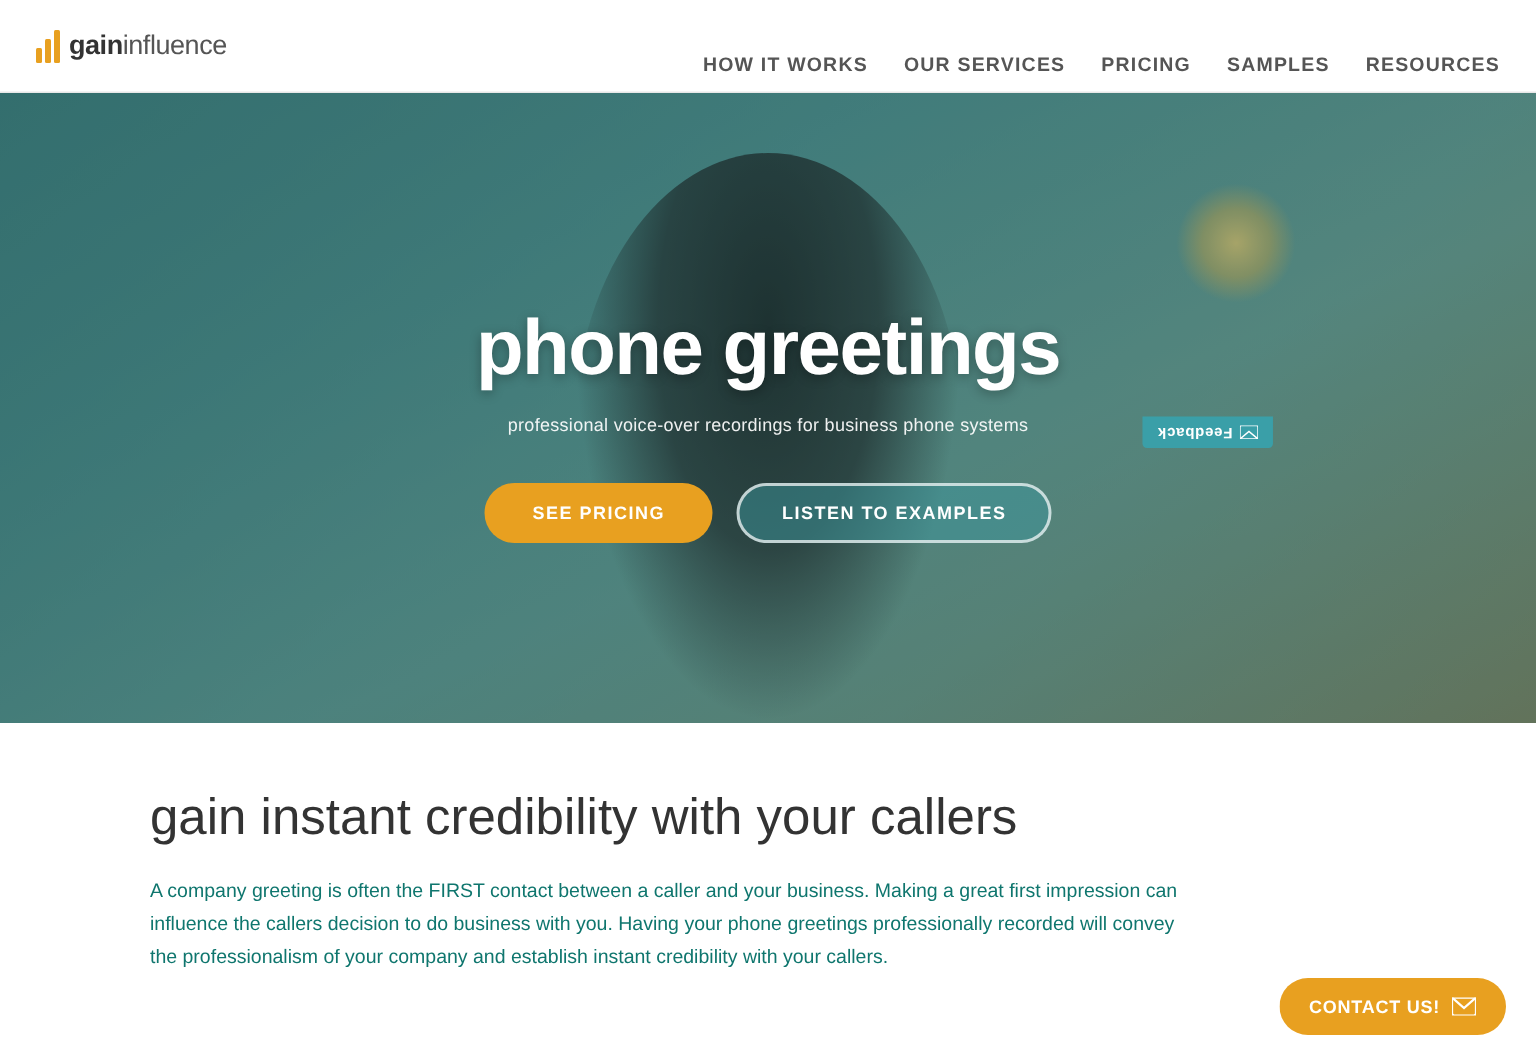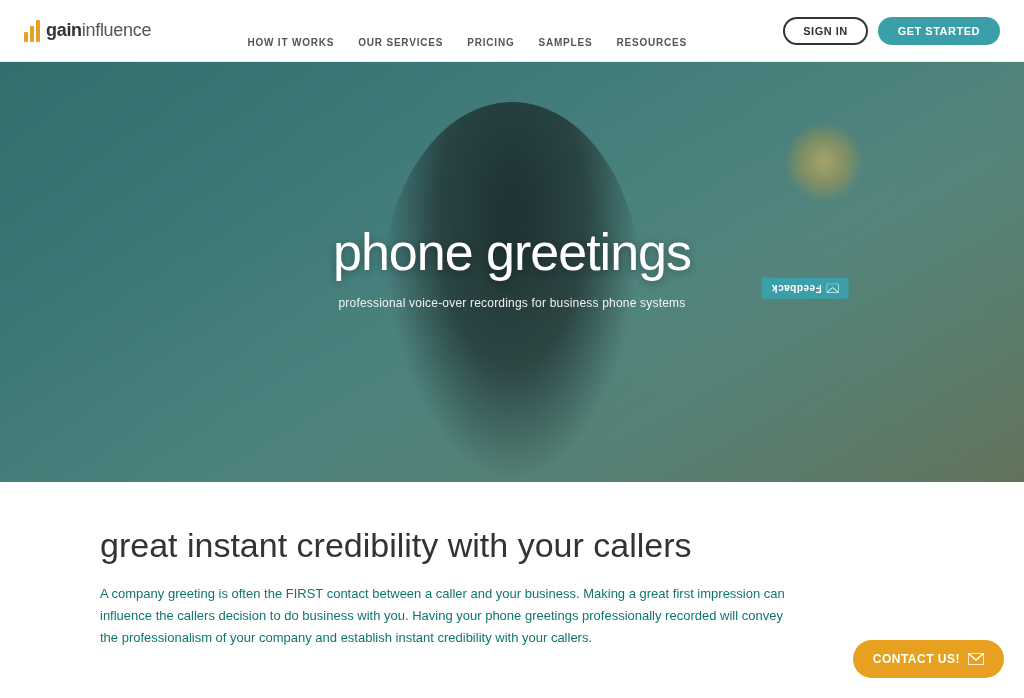--- a/index.html
+++ b/index.html
@@ -43,21 +43,21 @@
     }
     .logo-text span { font-weight: 700; color: #333; }
     .logo-text em { font-weight: 300; font-style: normal; color: #555; }
 
     .nav {
       display: flex;
       align-items: center;
       gap: 24px;
     }
     .nav-link {
-      font-size: 10px;
+      font-size: 13px;
       font-weight: 700;
       color: #555;
       text-decoration: none;
       letter-spacing: 0.8px;
       text-transform: uppercase;
       cursor: pointer;
       margin-top: 24px;
     }
 
     .nav-buttons {
@@ -144,21 +144,21 @@
       inset: 0;
       display: flex;
       flex-direction: column;
       align-items: center;
       justify-content: center;
       text-align: center;
       padding-top: 20px;
     }
     .hero-title {
       font-size: 52px;
-      font-weight: 400;
+      font-weight: 700;
       color: #fff;
       letter-spacing: -1px;
       margin-bottom: 14px;
       text-shadow: 0 2px 8px rgba(0,0,0,0.3);
     }
     .hero-subtitle {
       font-size: 12px;
       font-weight: 300;
       color: rgba(255,255,255,0.92);
       margin-bottom: 32px;
@@ -232,21 +232,21 @@
     .content-text {
       font-size: 13px;
       color: #0f766e;
       line-height: 1.7;
       max-width: 700px;
     }
 
     
     .contact-btn {
       position: fixed;
-      bottom: 20px;
+      bottom: 8px;
       right: 20px;
       background: #e8a020;
       color: #fff;
       border: none;
       border-radius: 24px;
       padding: 12px 20px;
       font-size: 12px;
       font-weight: 700;
       letter-spacing: 0.5px;
       text-transform: uppercase;
@@ -272,50 +272,50 @@
   </div>
 
   <nav class="nav">
     <a class="nav-link">HOW IT WORKS</a>
     <a class="nav-link">OUR SERVICES</a>
     <a class="nav-link">PRICING</a>
     <a class="nav-link">SAMPLES</a>
     <a class="nav-link">RESOURCES</a>
   </nav>
 
-  <div class="nav-buttons">
-    <button class="btn-signin">SIGN IN</button>
-    <button class="btn-getstarted">GET STARTED</button>
-  </div>
 </header>
 
 <section class="hero">
   <div class="hero-bg"></div>
   <div class="hero-person"></div>
   <div class="hero-light"></div>
   <div class="hero-overlay"></div>
 
   <div class="hero-content">
     <h1 class="hero-title">phone greetings</h1>
     <p class="hero-subtitle">professional voice-over recordings for business phone systems</p>
+    <div class="hero-buttons">
+      <button class="btn-pricing">SEE PRICING</button>
+      <button class="btn-examples">LISTEN TO EXAMPLES</button>
+    </div>
   </div>
 
   <div style="position:absolute; right:-28px; top:200px; z-index:30; transform:rotate(90deg);">
     <div class="feedback-tab">
       <svg width="12" height="9" viewBox="0 0 12 9" fill="white">
         <rect x="0" y="0" width="12" height="9" rx="1" fill="none" stroke="white" stroke-width="1"></rect>
         <polyline points="0,0 6,5 12,0" fill="none" stroke="white" stroke-width="1"></polyline>
       </svg>
       <span>Feedback</span>
     </div>
   </div>
 </section>
 
 <section class="content-section">
-  <h2 class="content-title">great instant credibility with your callers</h2>
+  <h2 class="content-title">gain instant credibility with your callers</h2>
   <p class="content-text">A company greeting is often the FIRST contact between a caller and your business. Making a great first impression can influence the callers decision to do business with you. Having your phone greetings professionally recorded will convey the professionalism of your company and establish instant credibility with your callers.</p>
 </section>
 
 <button class="contact-btn">
   <span>CONTACT US!</span>
   <svg width="16" height="12" viewBox="0 0 16 12" fill="white">
     <rect x="0" y="0" width="16" height="12" rx="1.5" fill="none" stroke="white" stroke-width="1.5"></rect>
     <polyline points="0,0 8,7 16,0" fill="none" stroke="white" stroke-width="1.5"></polyline>
   </svg>
 </button>

